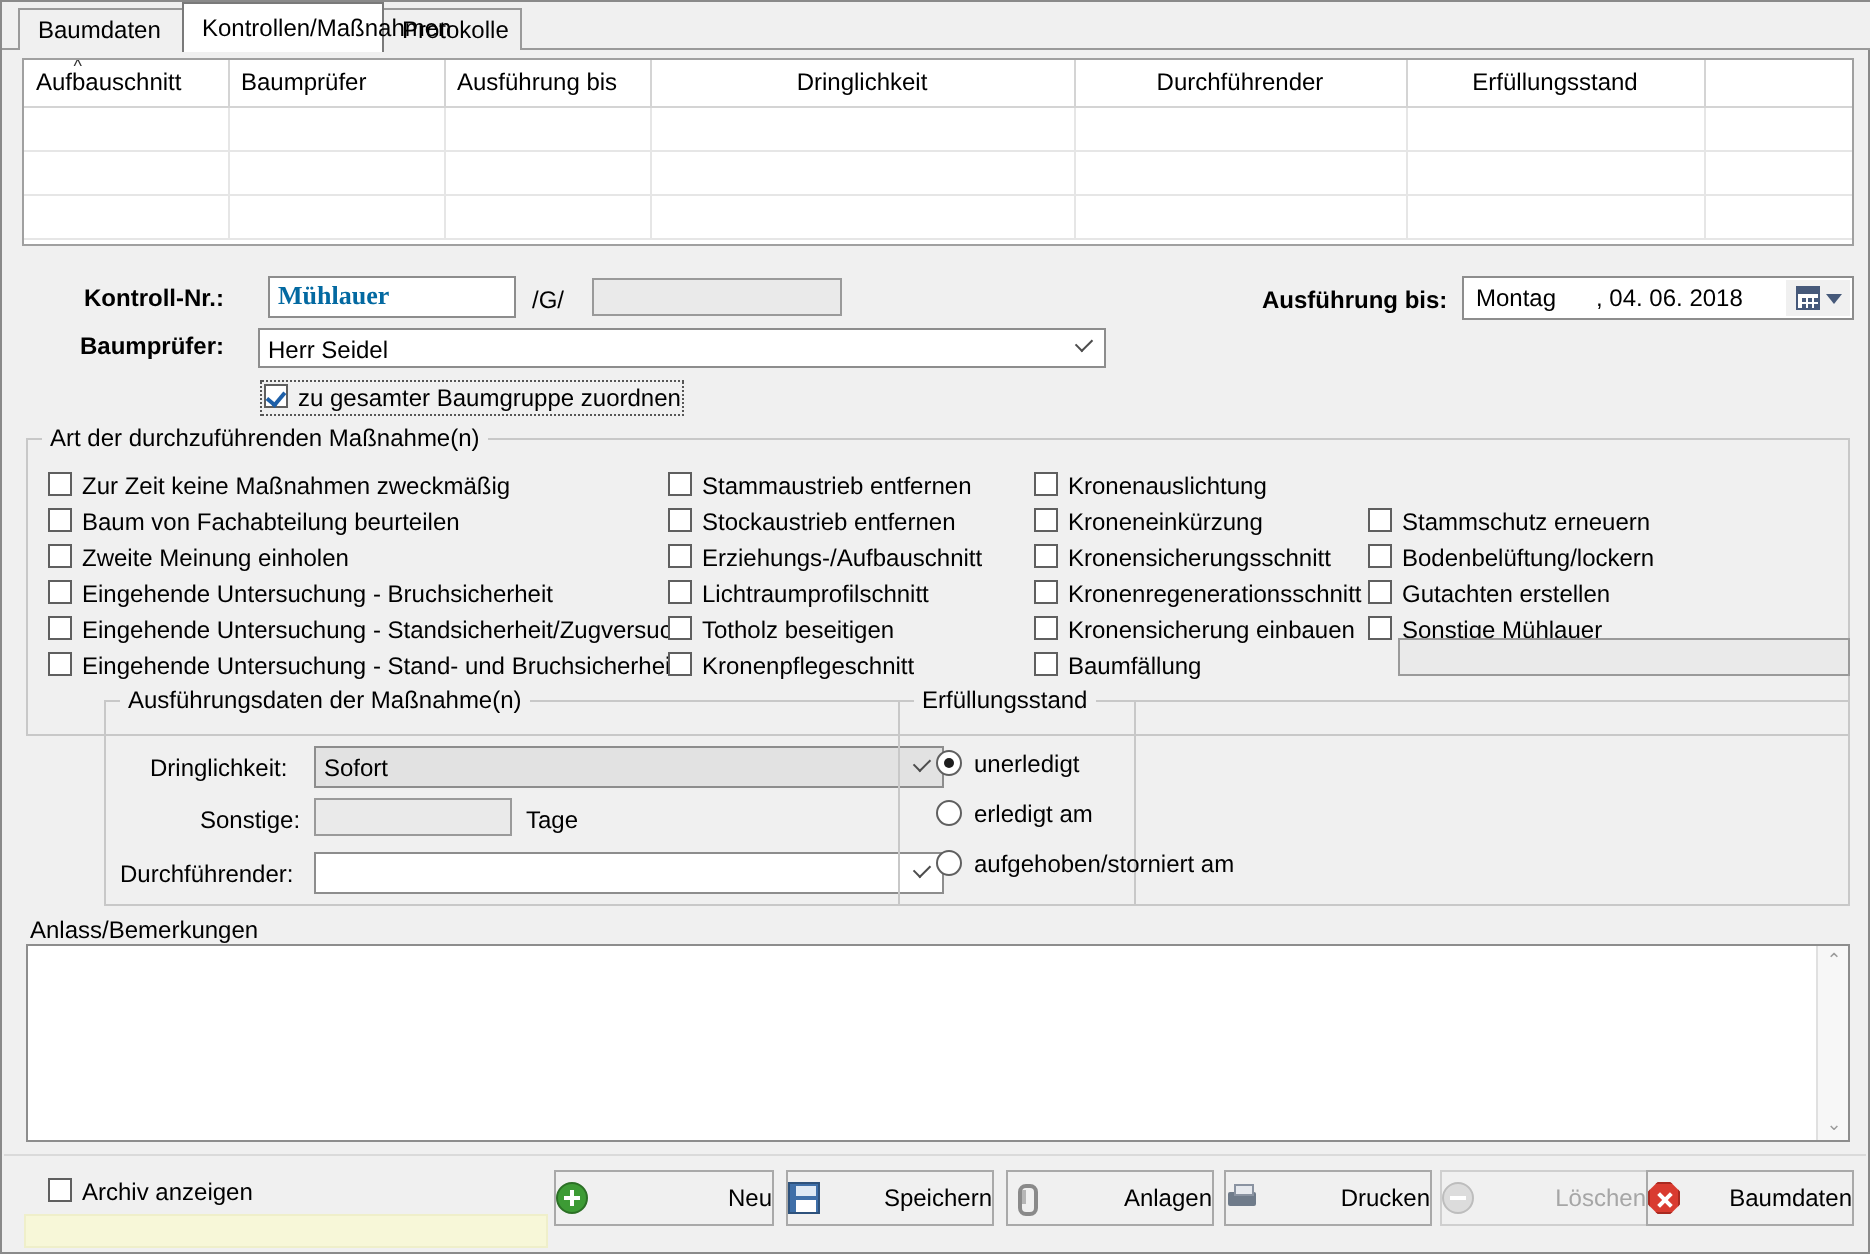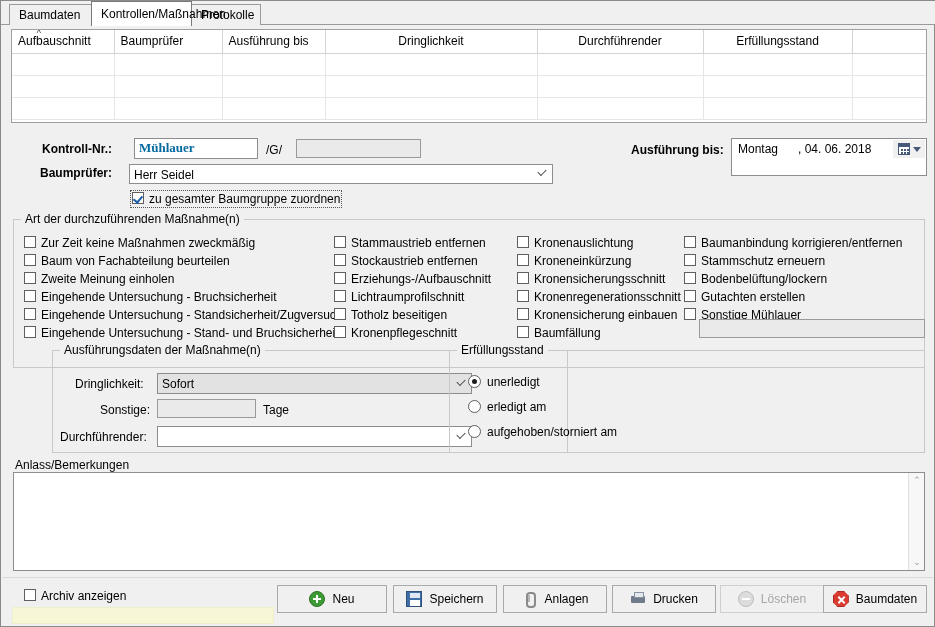--- a/index.html
+++ b/index.html
@@ -128,21 +128,21 @@
     border-bottom: 1px solid #4d4d4d;
     transform: rotate(-45deg);
     margin-top: -2px;
   }
 
   
   .datebox {
     position: absolute;
     border: 1px solid #8d8d8d;
     background: #ffffff;
-    height: 38px;
+    height: 22px;
   }
   .datebox .dtext {
     position: absolute; left: 6px; top: 2px;
     font-size: 12px; line-height: 17px; white-space: nowrap;
   }
   .datebox .dbtn {
     position: absolute; right: 1px; top: 1px;
     width: 32px; height: 18px;
     background: #f0f0f0;
     display: flex; align-items: center; justify-content: center; gap: 3px;
@@ -263,21 +263,21 @@
     position: absolute; left: 10px; bottom: 1px;
     width: 262px; height: 17px;
     background: #f7f7d8;
     border: 1px solid #efefca;
   }
   .btn {
     position: absolute;
     height: 28px;
     background: #f0f0f0;
     border: 1px solid #a9a9a9;
-    display: flex; align-items: center; justify-content: center; gap: 7px;
+    display: flex; align-items: center; justify-content: space-between; gap: 7px;
     font-size: 12px;
     cursor: default;
     user-select: none;
   }
   .btn.disabled { color: #a6a6a6; border-color: #cfcfcf; background: #f0f0f0; }
 
   
   .ic { width: 16px; height: 16px; position: relative; flex: 0 0 16px; }
   .ic-plus {
     border-radius: 50%;
@@ -479,21 +479,20 @@
     <div class="cb" style="left:320px;top:88px;"><span class="box"></span><span>Totholz beseitigen</span></div>
     <div class="cb" style="left:320px;top:106px;"><span class="box"></span><span>Kronenpflegeschnitt</span></div>
 
     <div class="cb" style="left:503px;top:16px;"><span class="box"></span><span>Kronenauslichtung</span></div>
     <div class="cb" style="left:503px;top:34px;"><span class="box"></span><span>Kroneneinkürzung</span></div>
     <div class="cb" style="left:503px;top:52px;"><span class="box"></span><span>Kronensicherungsschnitt</span></div>
     <div class="cb" style="left:503px;top:70px;"><span class="box"></span><span>Kronenregenerationsschnitt</span></div>
     <div class="cb" style="left:503px;top:88px;"><span class="box"></span><span>Kronensicherung einbauen</span></div>
     <div class="cb" style="left:503px;top:106px;"><span class="box"></span><span>Baumfällung</span></div>
 
-    <div class="cb" style="left:670px;top:16px;"><span class="box"></span><span>Baumanbindung korrigieren/entfernen</span></div>
     <div class="cb" style="left:670px;top:34px;"><span class="box"></span><span>Stammschutz erneuern</span></div>
     <div class="cb" style="left:670px;top:52px;"><span class="box"></span><span>Bodenbelüftung/lockern</span></div>
     <div class="cb" style="left:670px;top:70px;"><span class="box"></span><span>Gutachten erstellen</span></div>
     <div class="cb" style="left:670px;top:88px;"><span class="box"></span><span>Sonstige Mühlauer</span></div>
     <div class="txt readonly" style="left:685px;top:99px;width:226px;height:19px;"></div>
   </div>
 
   <div class="grp" style="left:12px;top:349px;width:516px;height:103px;margin-left:39px;">
     <span class="cap">Ausführungsdaten der Maßnahme(n)</span>
 

